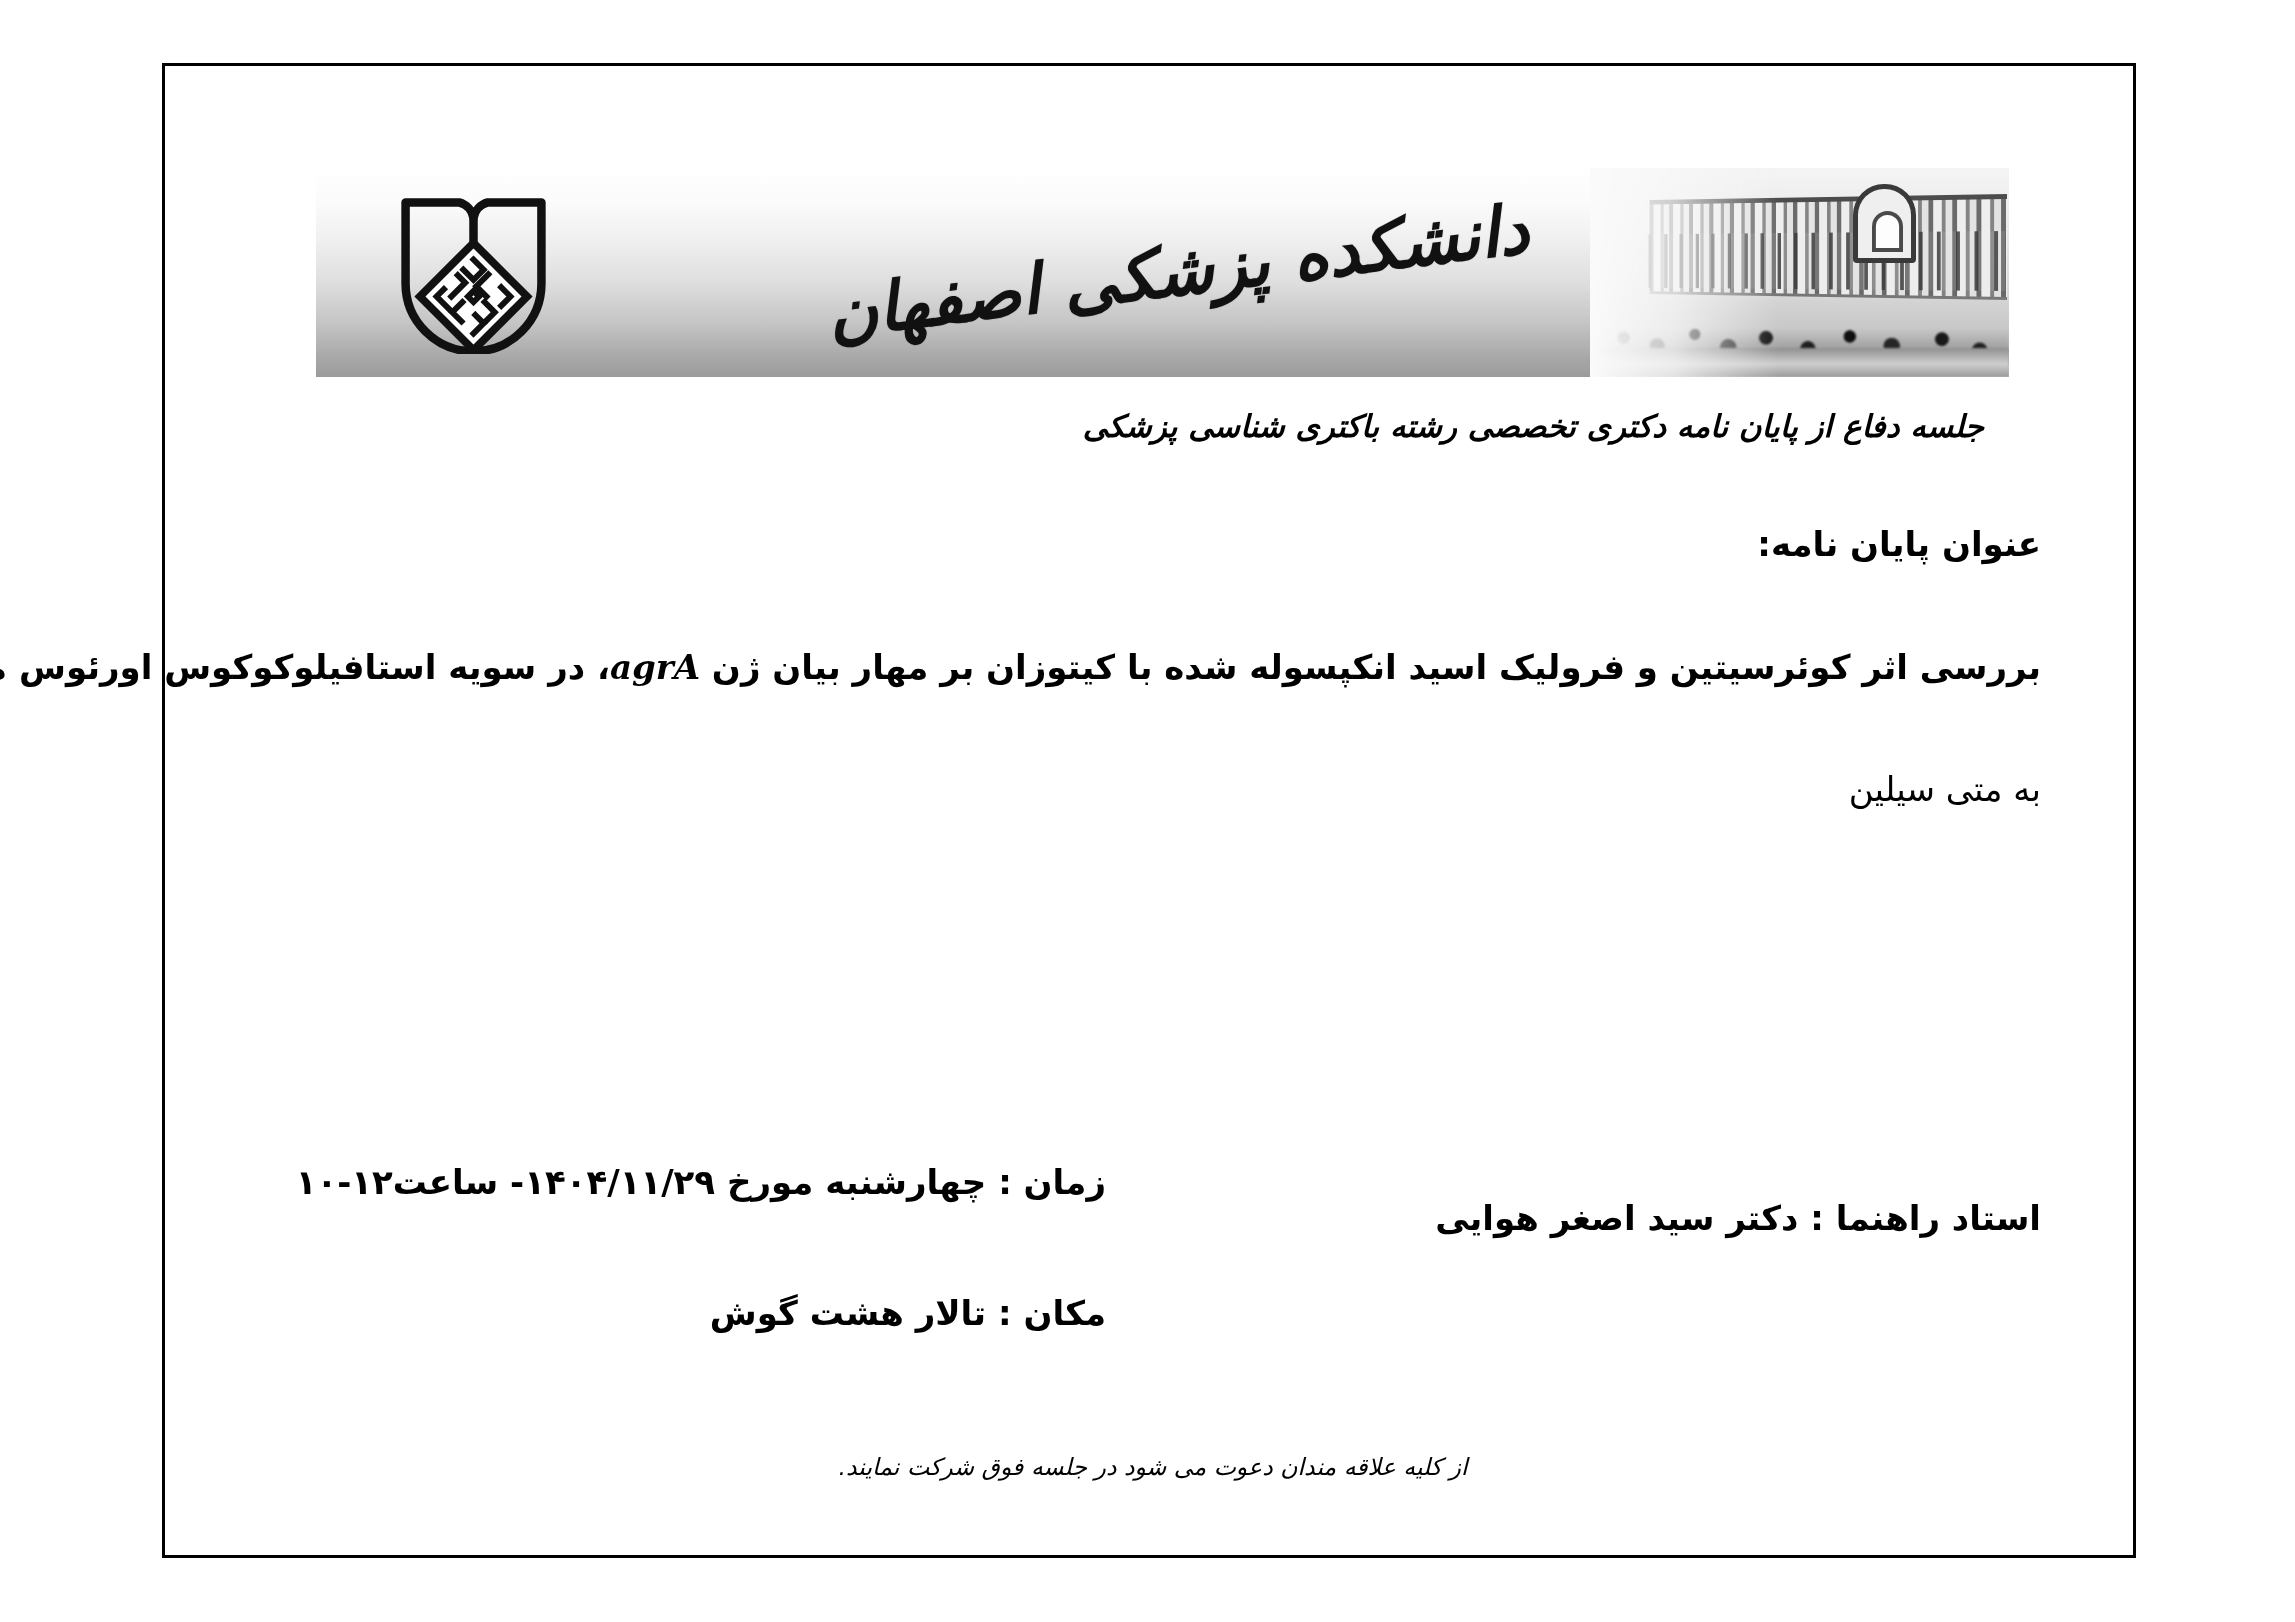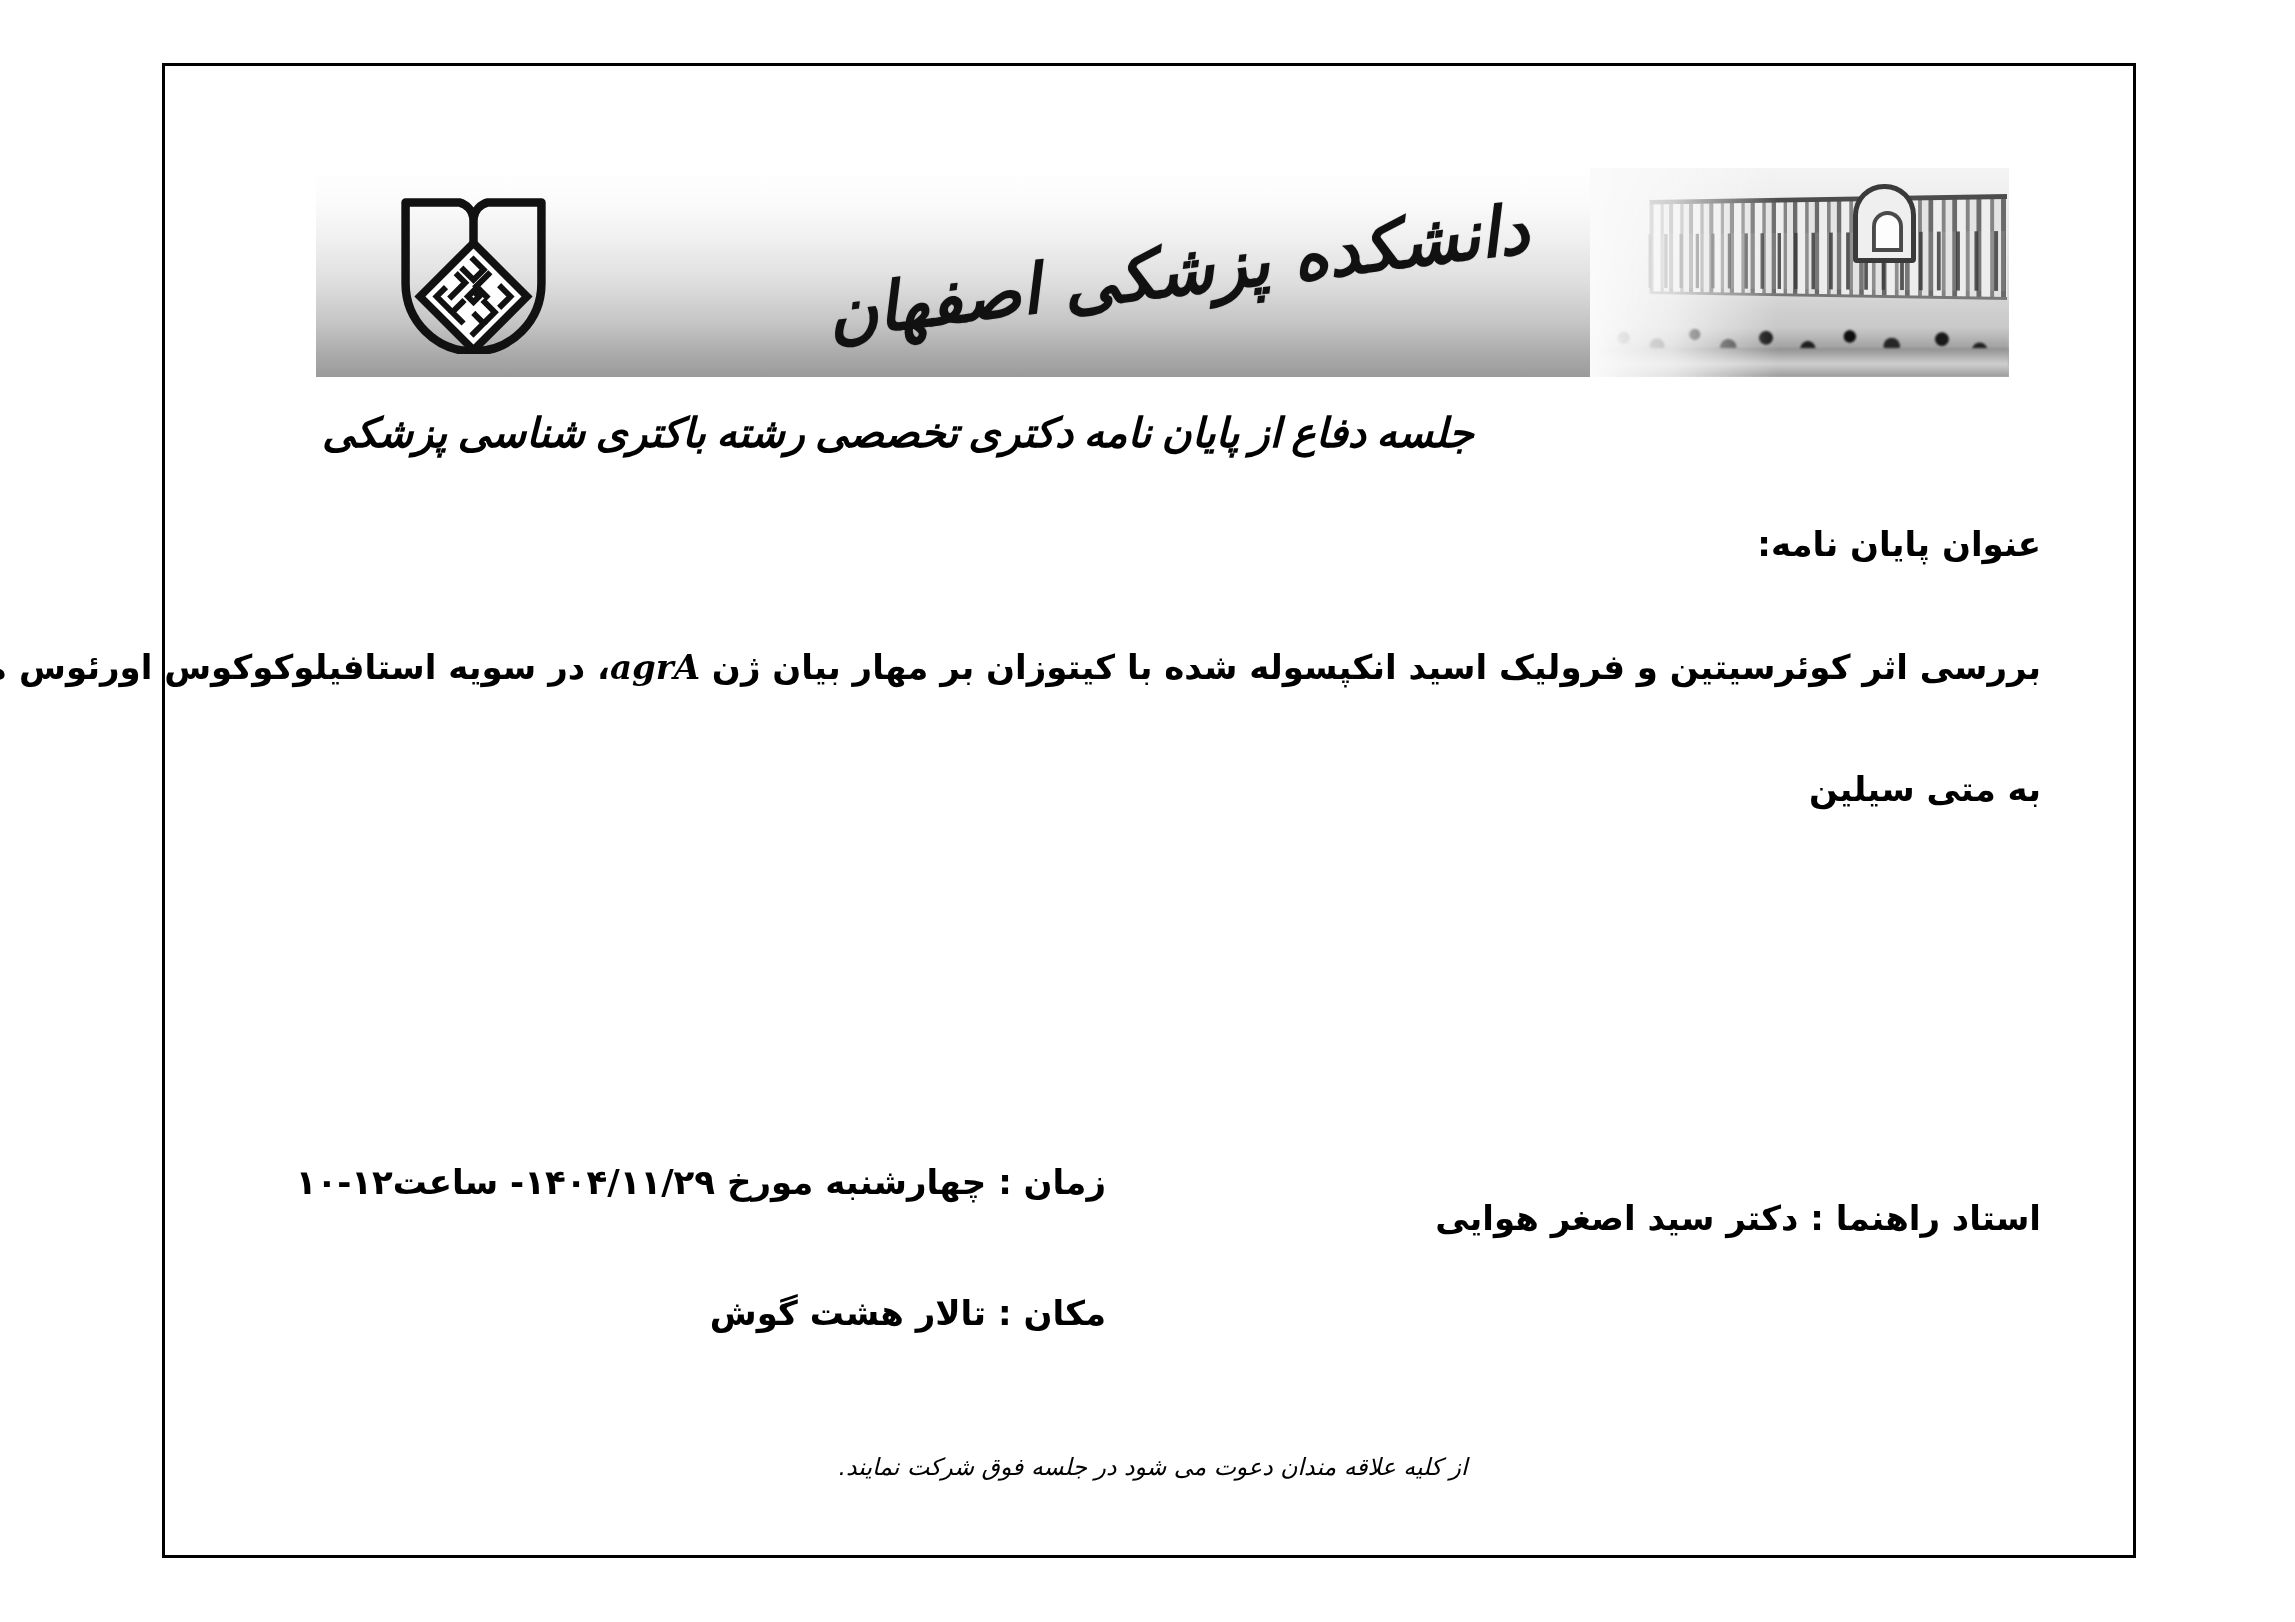--- a/index.html
+++ b/index.html
@@ -170,28 +170,27 @@
     text-align: right;
     color: #000000;
     font-family: "DejaVu Sans", sans-serif;
   }
 
   #meeting-heading {
     position: absolute;
     left: 157px;
     top: 340px;
     width: 1662px;
-    text-align: left;
-    font-size: 41px;
+    text-align: right;
+    font-size: 31px;
     font-weight: 700;
     font-style: italic;
     line-height: 1.34;
     color: #000;
     direction: rtl;
-    font-family: Liberation Serif, serif;
   }
 
   #thesis-title-label {
     position: absolute;
     right: 92px;
     top: 458px;
     font-size: 34px;
     font-weight: 700;
     direction: rtl;
   }
@@ -213,21 +212,21 @@
     font-style: italic;
     font-family: "DejaVu Serif", serif;
     font-weight: 700;
   }
 
   #thesis-title-line2 {
     position: absolute;
     right: 92px;
     top: 703px;
     font-size: 34px;
-    font-weight: 700;
+    font-weight: 400;
     direction: rtl;
   }
 
   #student-line {
     position: absolute;
     right: 92px;
     top: 952px;
     font-size: 34px;
     font-weight: 700;
     direction: rtl;

